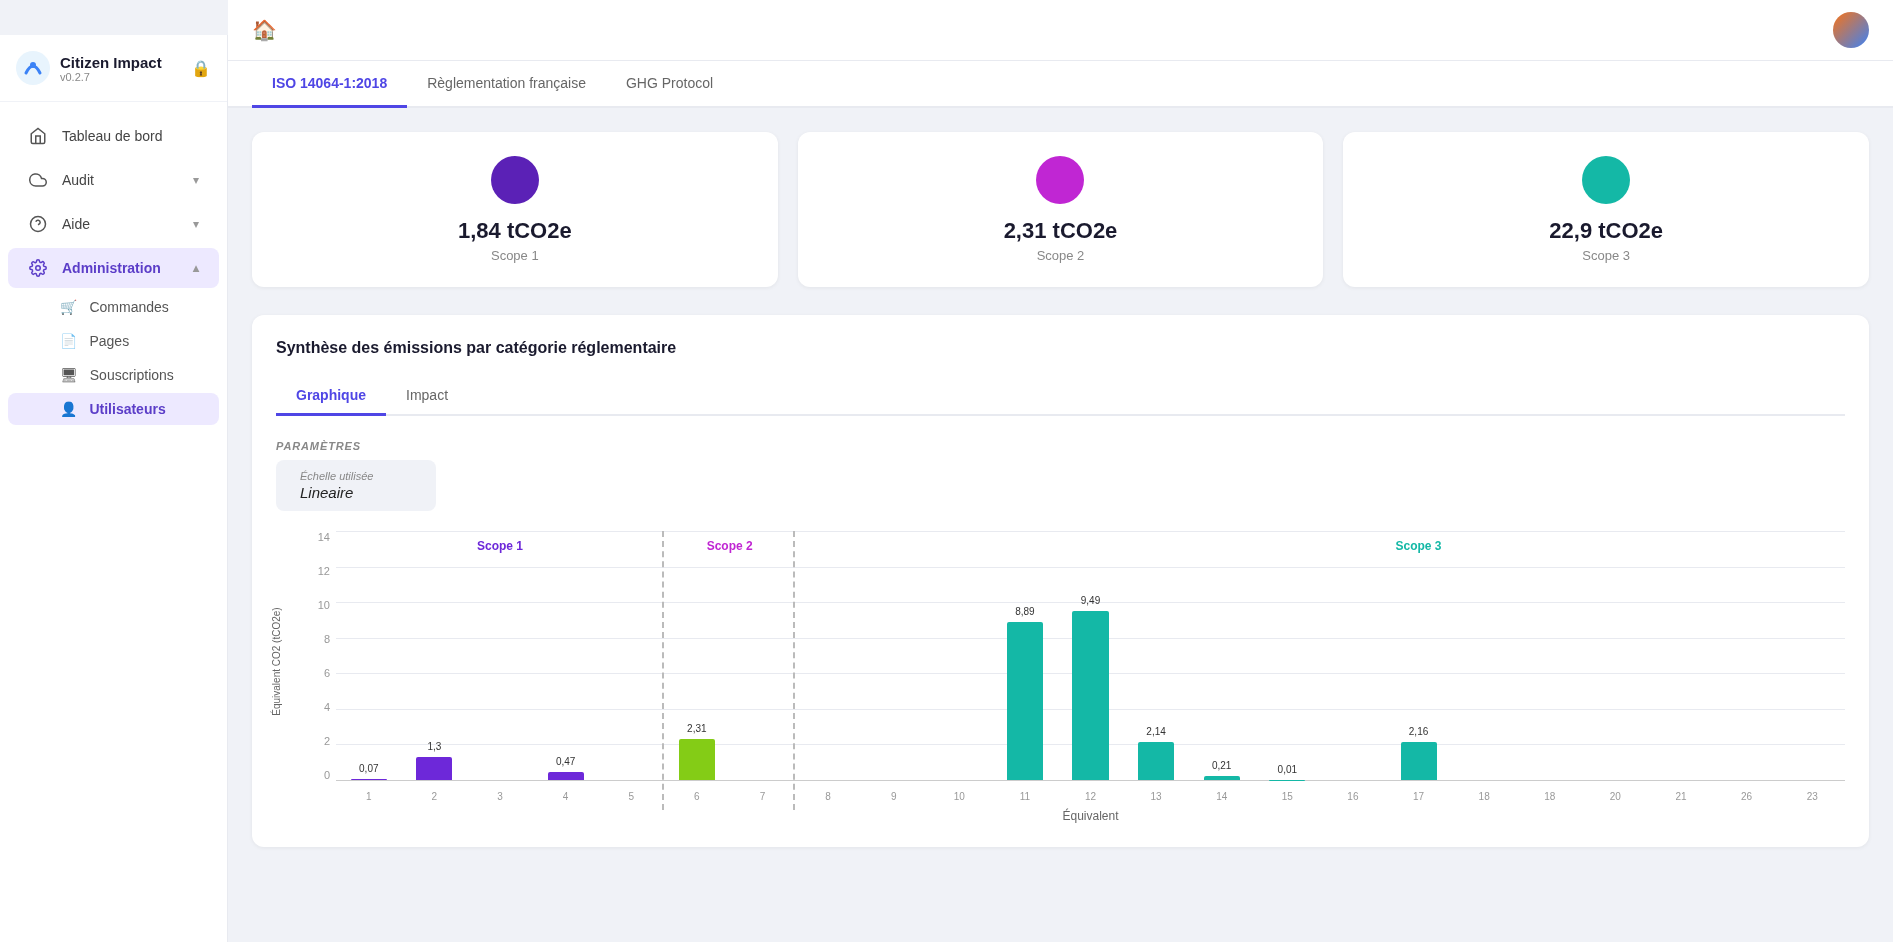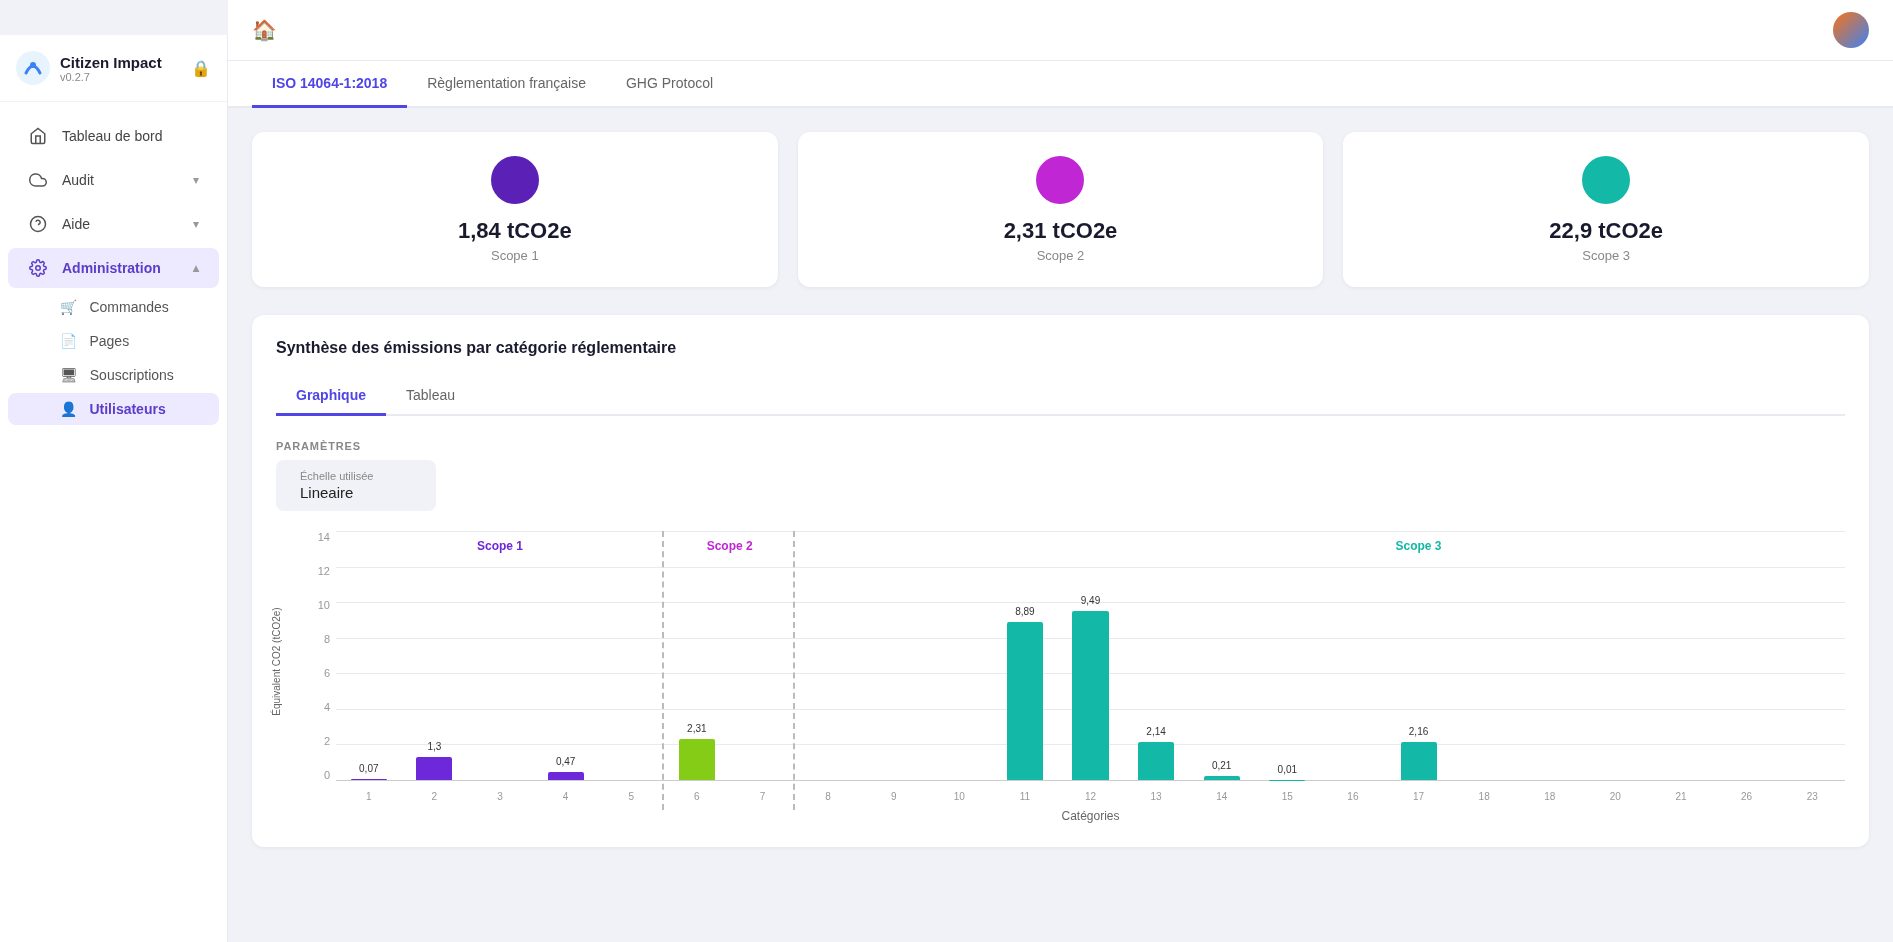--- a/index.html
+++ b/index.html
@@ -162,21 +162,21 @@
       padding: 10px 20px;
       font-size: 14px;
       color: #666;
       cursor: pointer;
       border-bottom: 3px solid transparent;
       margin-bottom: -2px;
       font-weight: 500;
     }
     .chart-tab.active { color: #4f46e5; border-bottom-color: #4f46e5; font-weight: 600; }
 
-    .params-section { margin-bottom: 20px; }
+    .params-section { margin-bottom: 20px; font-style: italic; }
     .params-label { font-size: 11px; font-weight: 700; color: #888; letter-spacing: 0.08em; margin-bottom: 8px; }
     .params-select {
       background: #f0f2f7;
       border-radius: 8px;
       padding: 10px 24px;
       font-size: 14px;
       color: #333;
       min-width: 160px;
       display: inline-block;
     }
@@ -296,21 +296,21 @@
         <div class="scope-value">22,9 tCO2e</div>
         <div class="scope-label">Scope 3</div>
       </div>
     </div>
 
     <div class="chart-section">
       <div class="section-title">Synthèse des émissions par catégorie réglementaire</div>
 
       <div class="chart-tabs">
         <div class="chart-tab active">Graphique</div>
-        <div class="chart-tab">Tableau</div>
+        <div class="chart-tab">Impact</div>
       </div>
 
       <div class="params-section">
         <div class="params-label">PARAMÈTRES</div>
         <div class="params-select">
           <div class="params-select-label">Échelle utilisée</div>
           <div class="params-select-value">Lineaire</div>
         </div>
       </div>
 
@@ -440,18 +440,18 @@
               </div>
               <div style="position: absolute; bottom: 0px; left: 95.6522%; width: 4.34783%; height: 100%; display: flex; flex-direction: column; align-items: center; justify-content: flex-end;">
                 <span style="position: absolute; bottom: -22px; font-size: 10px; color: rgb(153, 153, 153);">23</span>
               </div>
               <div style="position: absolute; top: 8px; left: 0.434783%; width: 20.8696%; text-align: center; font-size: 12px; font-weight: 600; color: rgb(109, 40, 217); pointer-events: none;">Scope 1</div>
               <div style="position: absolute; top: 8px; left: 22.1739%; width: 7.82609%; text-align: center; font-size: 12px; font-weight: 600; color: rgb(192, 38, 211); pointer-events: none;">Scope 2</div>
               <div style="position: absolute; top: 8px; left: 43.913%; width: 55.6522%; text-align: center; font-size: 12px; font-weight: 600; color: rgb(20, 184, 166); pointer-events: none;">Scope 3</div>
             </div>
         </div>
 
-        <div style="text-align:center; font-size:12px; color:#666; margin-top:28px; margin-left:60px;">Catégories</div>
+        <div style="text-align:center; font-size:12px; color:#666; margin-top:28px; margin-left:60px;">Équivalent</div>
       </div>
 
     </div>
   </div>
 </div>
 
 </body></html>

